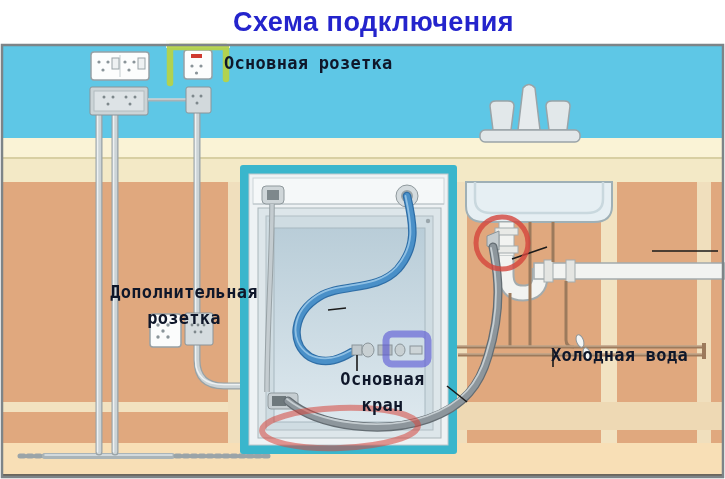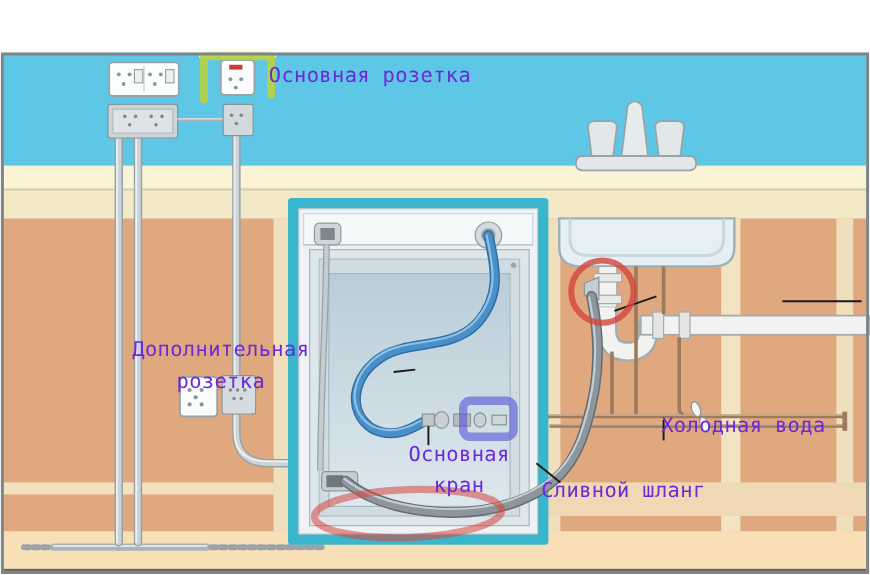--- a/index.html
+++ b/index.html
@@ -10,31 +10,32 @@
   .title{
     position:absolute;left:0;top:0;width:725px;height:44px;
     display:flex;align-items:center;justify-content:center;
     padding-left:22px;box-sizing:border-box;
     font-family:"Liberation Sans",sans-serif;font-weight:bold;
     font-size:27px;color:#2424cc;letter-spacing:0.5px;background:#fff;
   }
   svg.gfx{position:absolute;left:0;top:0;}
   .lbl{
     position:absolute;font-family:"DejaVu Sans Mono",monospace;
-    font-weight:normal;font-size:17px;line-height:26px;color:#6d28d9;
+    font-weight:bold;font-size:17px;line-height:26px;color:#0f172a;
     letter-spacing:0.3px;white-space:nowrap;
   }
   .lbl.wrap{white-space:normal;}
   .lbl.center{text-align:center;}
 </style>
 </head>
 <body>
 
 <div class="stage">
 
+  <div class="title">Схема подключения</div>
 
   <svg class="gfx" width="725" height="479" viewBox="0 0 725 479">
 
     <defs>
       <linearGradient id="doorGrad" x1="0" y1="0" x2="0" y2="1">
         <stop offset="0" stop-color="#b9cdd8"></stop>
         <stop offset="1" stop-color="#dde8ee"></stop>
       </linearGradient>
     </defs>
 
@@ -248,16 +249,15 @@
       <ellipse cx="340" cy="428" rx="78" ry="20" transform="rotate(-2 340 428)" stroke="#d5453c" stroke-width="6" opacity="0.55"></ellipse>
       <rect x="386" y="334" width="42" height="30" rx="6" stroke="#5653d6" stroke-width="7" opacity="0.6"></rect>
     </g>
 
     <rect x="2" y="45" width="721" height="432" fill="none" stroke="#7d8488" stroke-width="2.5"></rect>
   </svg>
 
   <div class="lbl" style="left:224px;top:50px;">Основная розетка</div>
   <div class="lbl wrap center" style="left:94px;top:257px;width:180px;margin-top:22px;">Дополнительная розетка</div>
   <div class="lbl wrap center" style="left:320px;top:366px;width:125px;">Основная кран</div>
-  <div class="lbl" style="left:451px;top:396px;">Сливной шланг</div>
   <div class="lbl" style="left:551px;top:342px;">Холодная вода</div>
 
 </div>
 
 </body></html>

